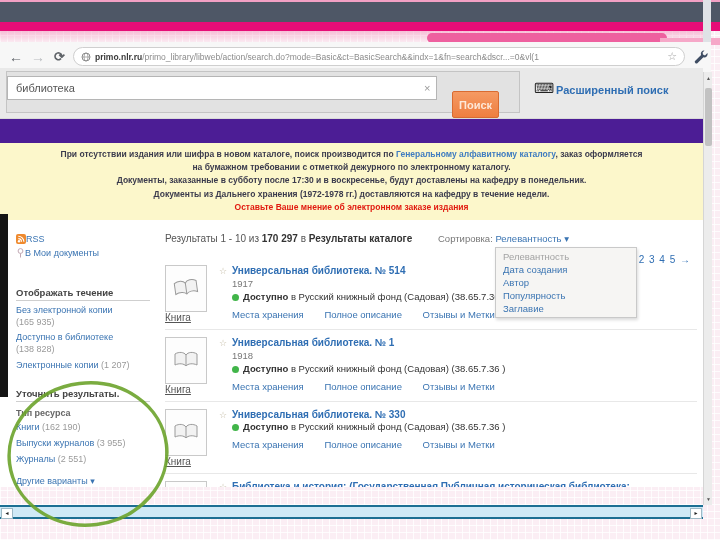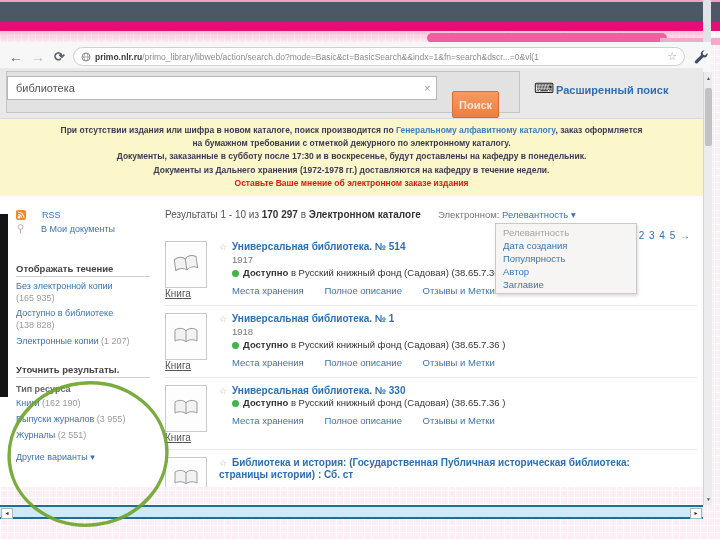--- a/index.html
+++ b/index.html
@@ -40,27 +40,27 @@
   
   .content{top:68px;left:0;width:703px;height:419px;background:#4c1d95;overflow:hidden;}
   .searchbar{height:50px;background:#e9e9e9;border-bottom:1px solid #d9d9d9;position:relative;}
   .search-panel{position:absolute;left:6px;top:3px;width:514px;height:42px;background:#e2e2e2;border:1px solid #c4c4c4;box-sizing:border-box;}
   .search-input{position:absolute;left:7px;top:8px;width:430px;height:24px;border:1px solid #b5b5b5;font-family:"Liberation Sans",sans-serif;font-size:11px;color:#555;padding:0 18px 0 8px;box-sizing:border-box;}
   .clear-x{position:absolute;left:424px;top:14px;color:#9a9a9a;font-size:11px;cursor:pointer;}
   .search-btn{position:absolute;left:452px;top:7px;width:47px;height:27px;background:linear-gradient(#f59a63,#ee7e40);border:1px solid #d96b31;border-radius:2px;color:#fde8d8;font-size:11px;font-weight:bold;font-family:"Liberation Sans",sans-serif;margin-top:16px;}
   .kbd-icon{position:absolute;left:534px;top:13px;font-size:14px;color:#222;line-height:1;}
   .adv-link{position:absolute;left:556px;top:16px;font-size:11px;font-weight:bold;color:#2f6eb3;}
   
-  .notice{background:#fcf7cb;padding:5px 24px 4px;text-align:center;font-size:8.5px;font-weight:bold;color:#3b3b4d;line-height:1.55;height:68px;box-sizing:content-box;}
+  .notice{background:#fcf7cb;padding:5px 24px 4px;text-align:center;font-size:8.5px;font-weight:bold;color:#3b3b4d;line-height:1.55;height:68px;box-sizing:content-box;margin-top:24px;}
   .notice a,.notice .lnk{color:#3f7cc0;}
   .notice .red{color:#e11a0f;}
   
   .bodyrow{display:flex;background:#fff;}
   .side{width:158px;box-sizing:border-box;padding:14px 0 0 16px;font-size:9px;position:relative;}
-  .side-row{display:flex;align-items:flex-start;gap:16px;margin-bottom:4px;color:#3a74b2;}
+  .side-row{display:flex;align-items:flex-start;gap:0;margin-bottom:4px;color:#3a74b2;}
   .side-h{font-size:9.5px;font-weight:bold;color:#444;border-bottom:1px solid #cfcfcf;padding:3px 0 2px;margin-right:8px;}
   .facet{width:116px;color:#3a74b2;margin-top:4px;line-height:1.3;}
   .facet .cnt{color:#9a9a9a;}
   .side-label{color:#666;margin-top:6px;font-weight:bold;}
   .black-strip{top:214px;left:0;width:8px;height:183px;background:#141414;}
   
   .results{flex:1;position:relative;padding:12px 6px 0 7px;box-sizing:border-box;}
   .res-head{width:286px;font-size:10px;color:#555;line-height:1.35;}
   .res-head b{color:#333;}
   .sortbox{position:absolute;left:280px;top:13px;font-size:9.5px;color:#777;}
@@ -171,34 +171,34 @@
       <div class="side-h" style="margin-top:14px">Уточнить результаты.</div>
       <div class="side-label">Тип ресурса</div>
       <div class="facet"><span>Книги </span><span class="cnt">(162 190)</span></div>
       <div class="facet"><span>Выпуски журналов </span><span class="cnt">(3 955)</span></div>
       <div class="facet"><span>Журналы </span><span class="cnt">(2 551)</span></div>
       <div class="facet" style="margin-top:10px"><span>Другие варианты</span> <span>▾</span></div>
     </div>
 
     <div class="results">
       <div class="res-head">
-        <span>Результаты 1 - 10 из </span><b>170 297</b><span> в </span><b>Электронном каталоге</b>
+        <span>Результаты 1 - 10 из </span><b>170 297</b><span> в </span><b>Результаты каталоге</b>
       </div>
 
       <div class="sortbox">
-        <span>Электронном:</span>
+        <span>Сортировка:</span>
         <span class="val">Релевантность</span>
         <span class="val">▾</span>
       </div>
 
       <div class="dropdown">
         <div class="cur">Релевантность</div>
         <div>Дата создания</div>
+        <div>Автор</div>
         <div>Популярность</div>
-        <div>Автор</div>
         <div>Заглавие</div>
       </div>
 
       <div class="pagination">
         <span>1</span>
         <span>2</span>
         <span>3</span>
         <span>4</span>
         <span>5</span>
         <span>→</span>

